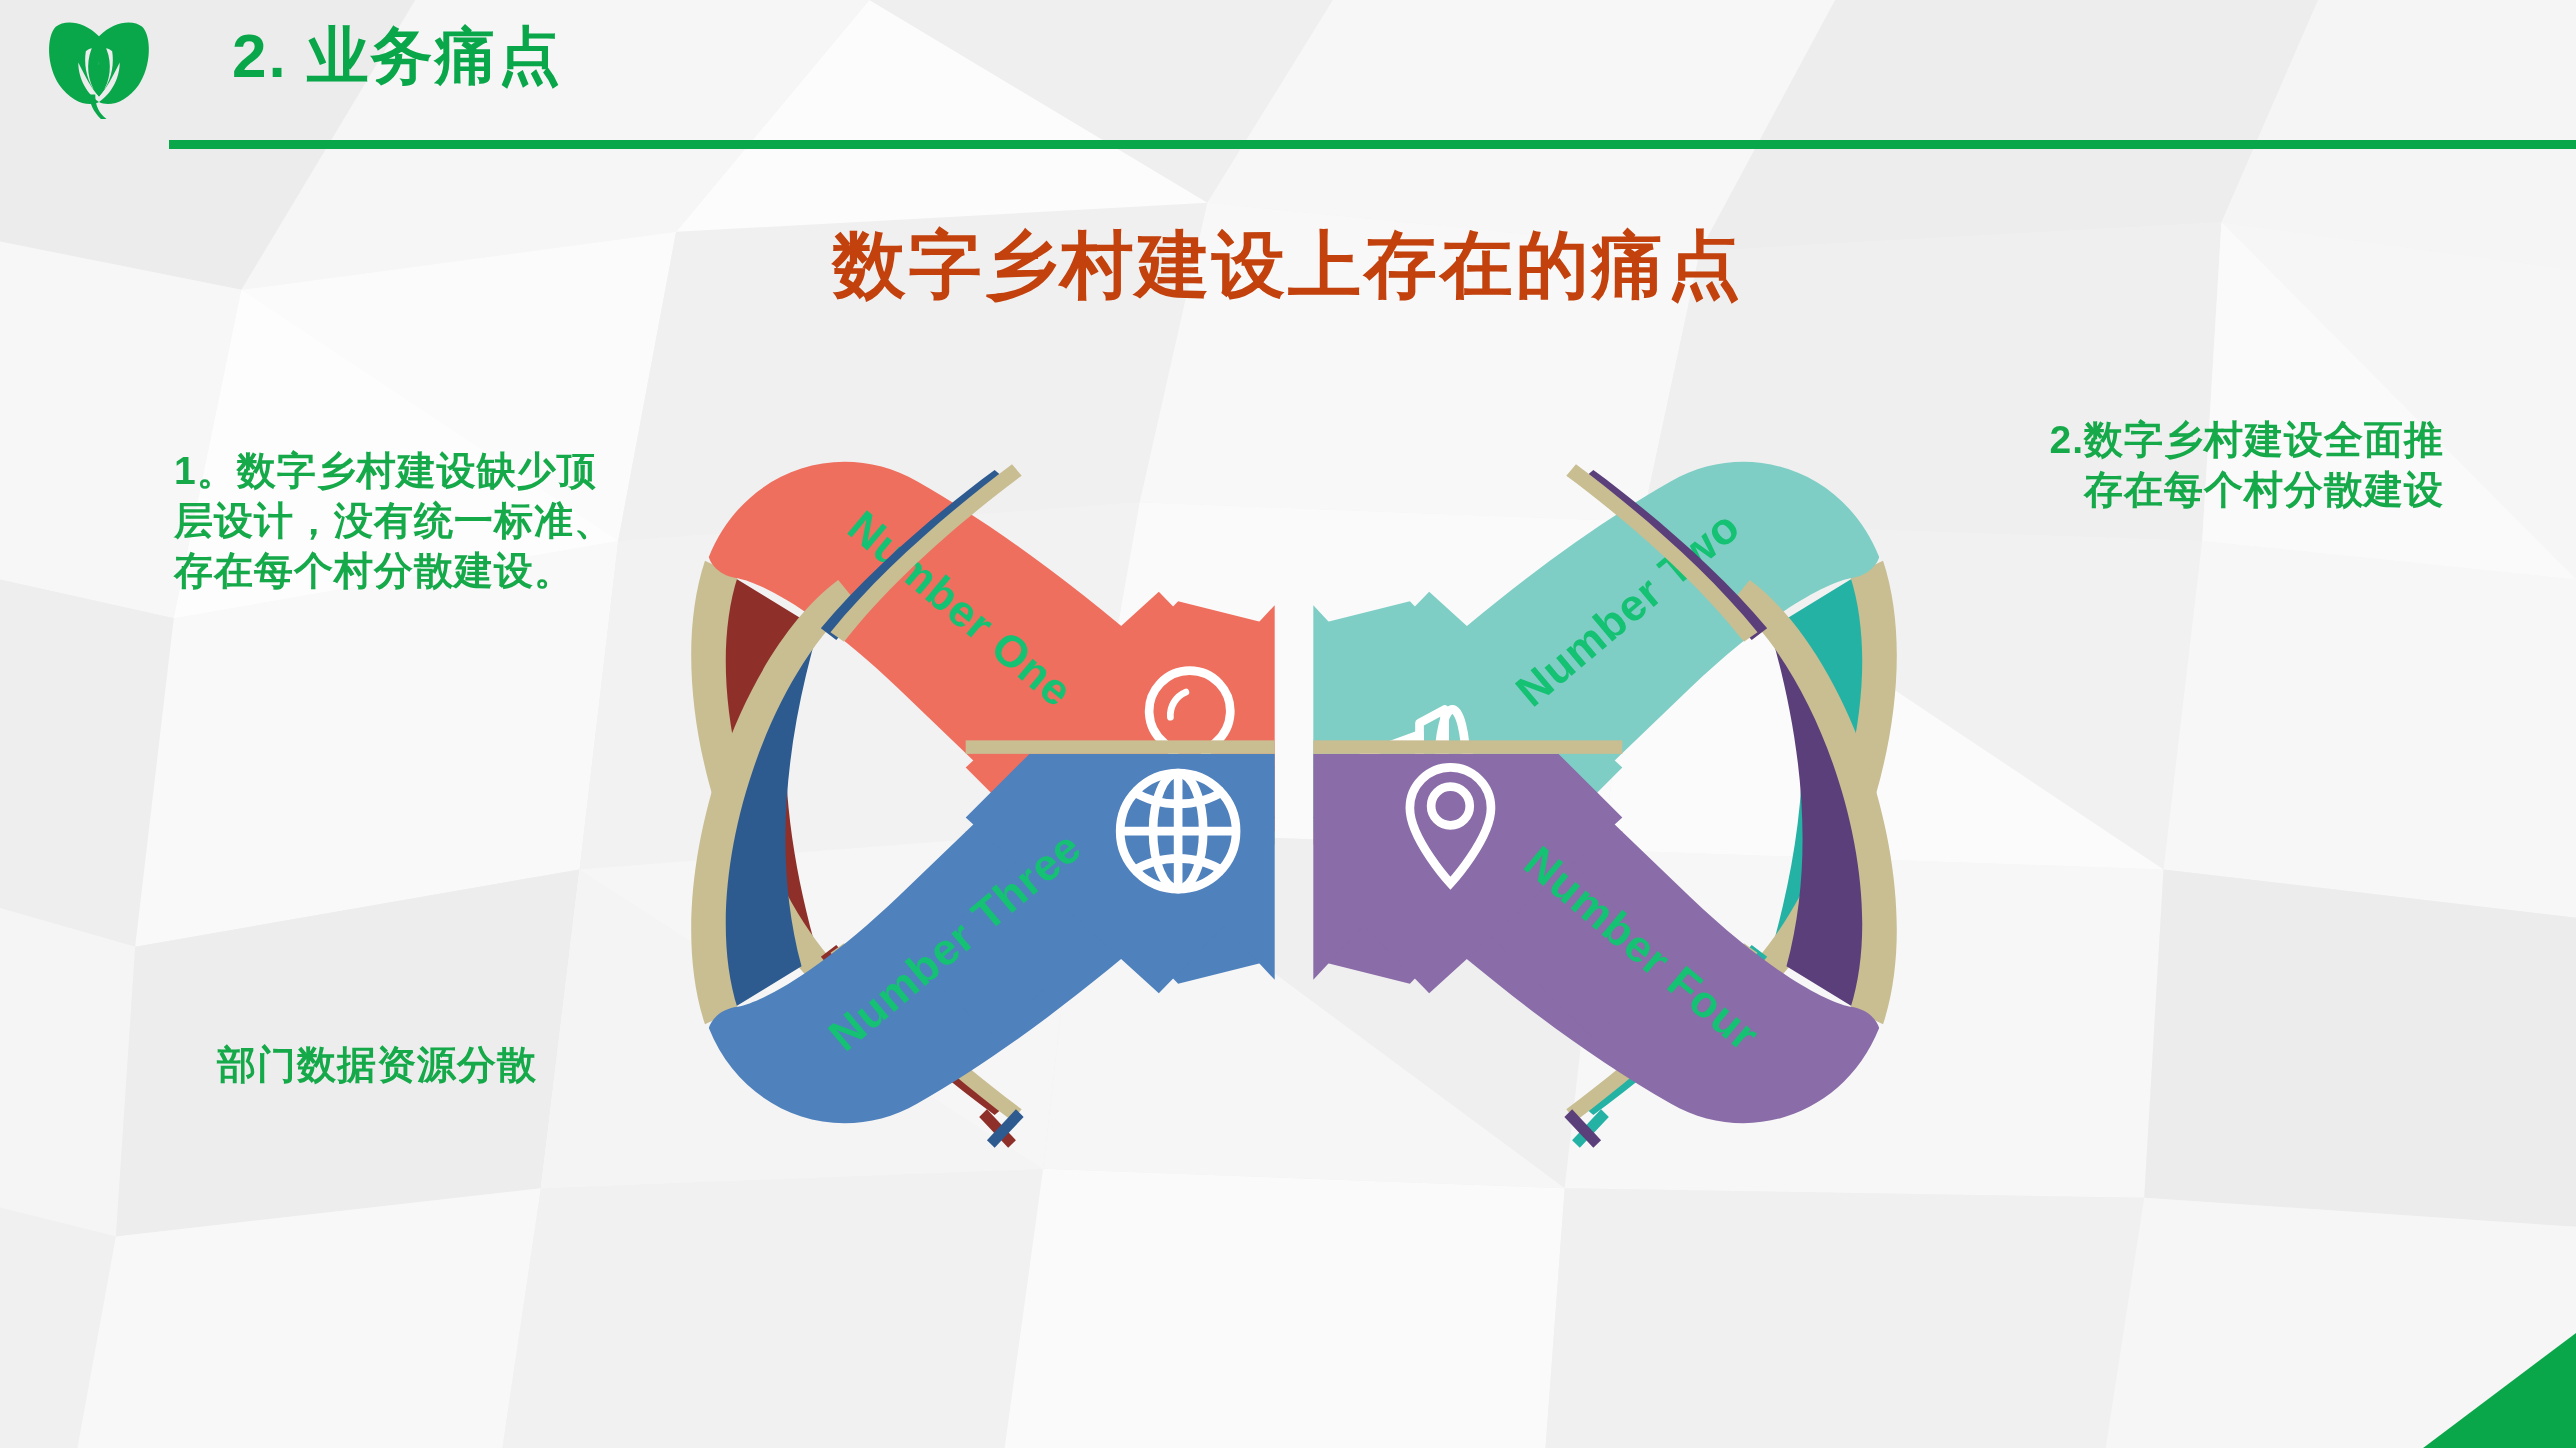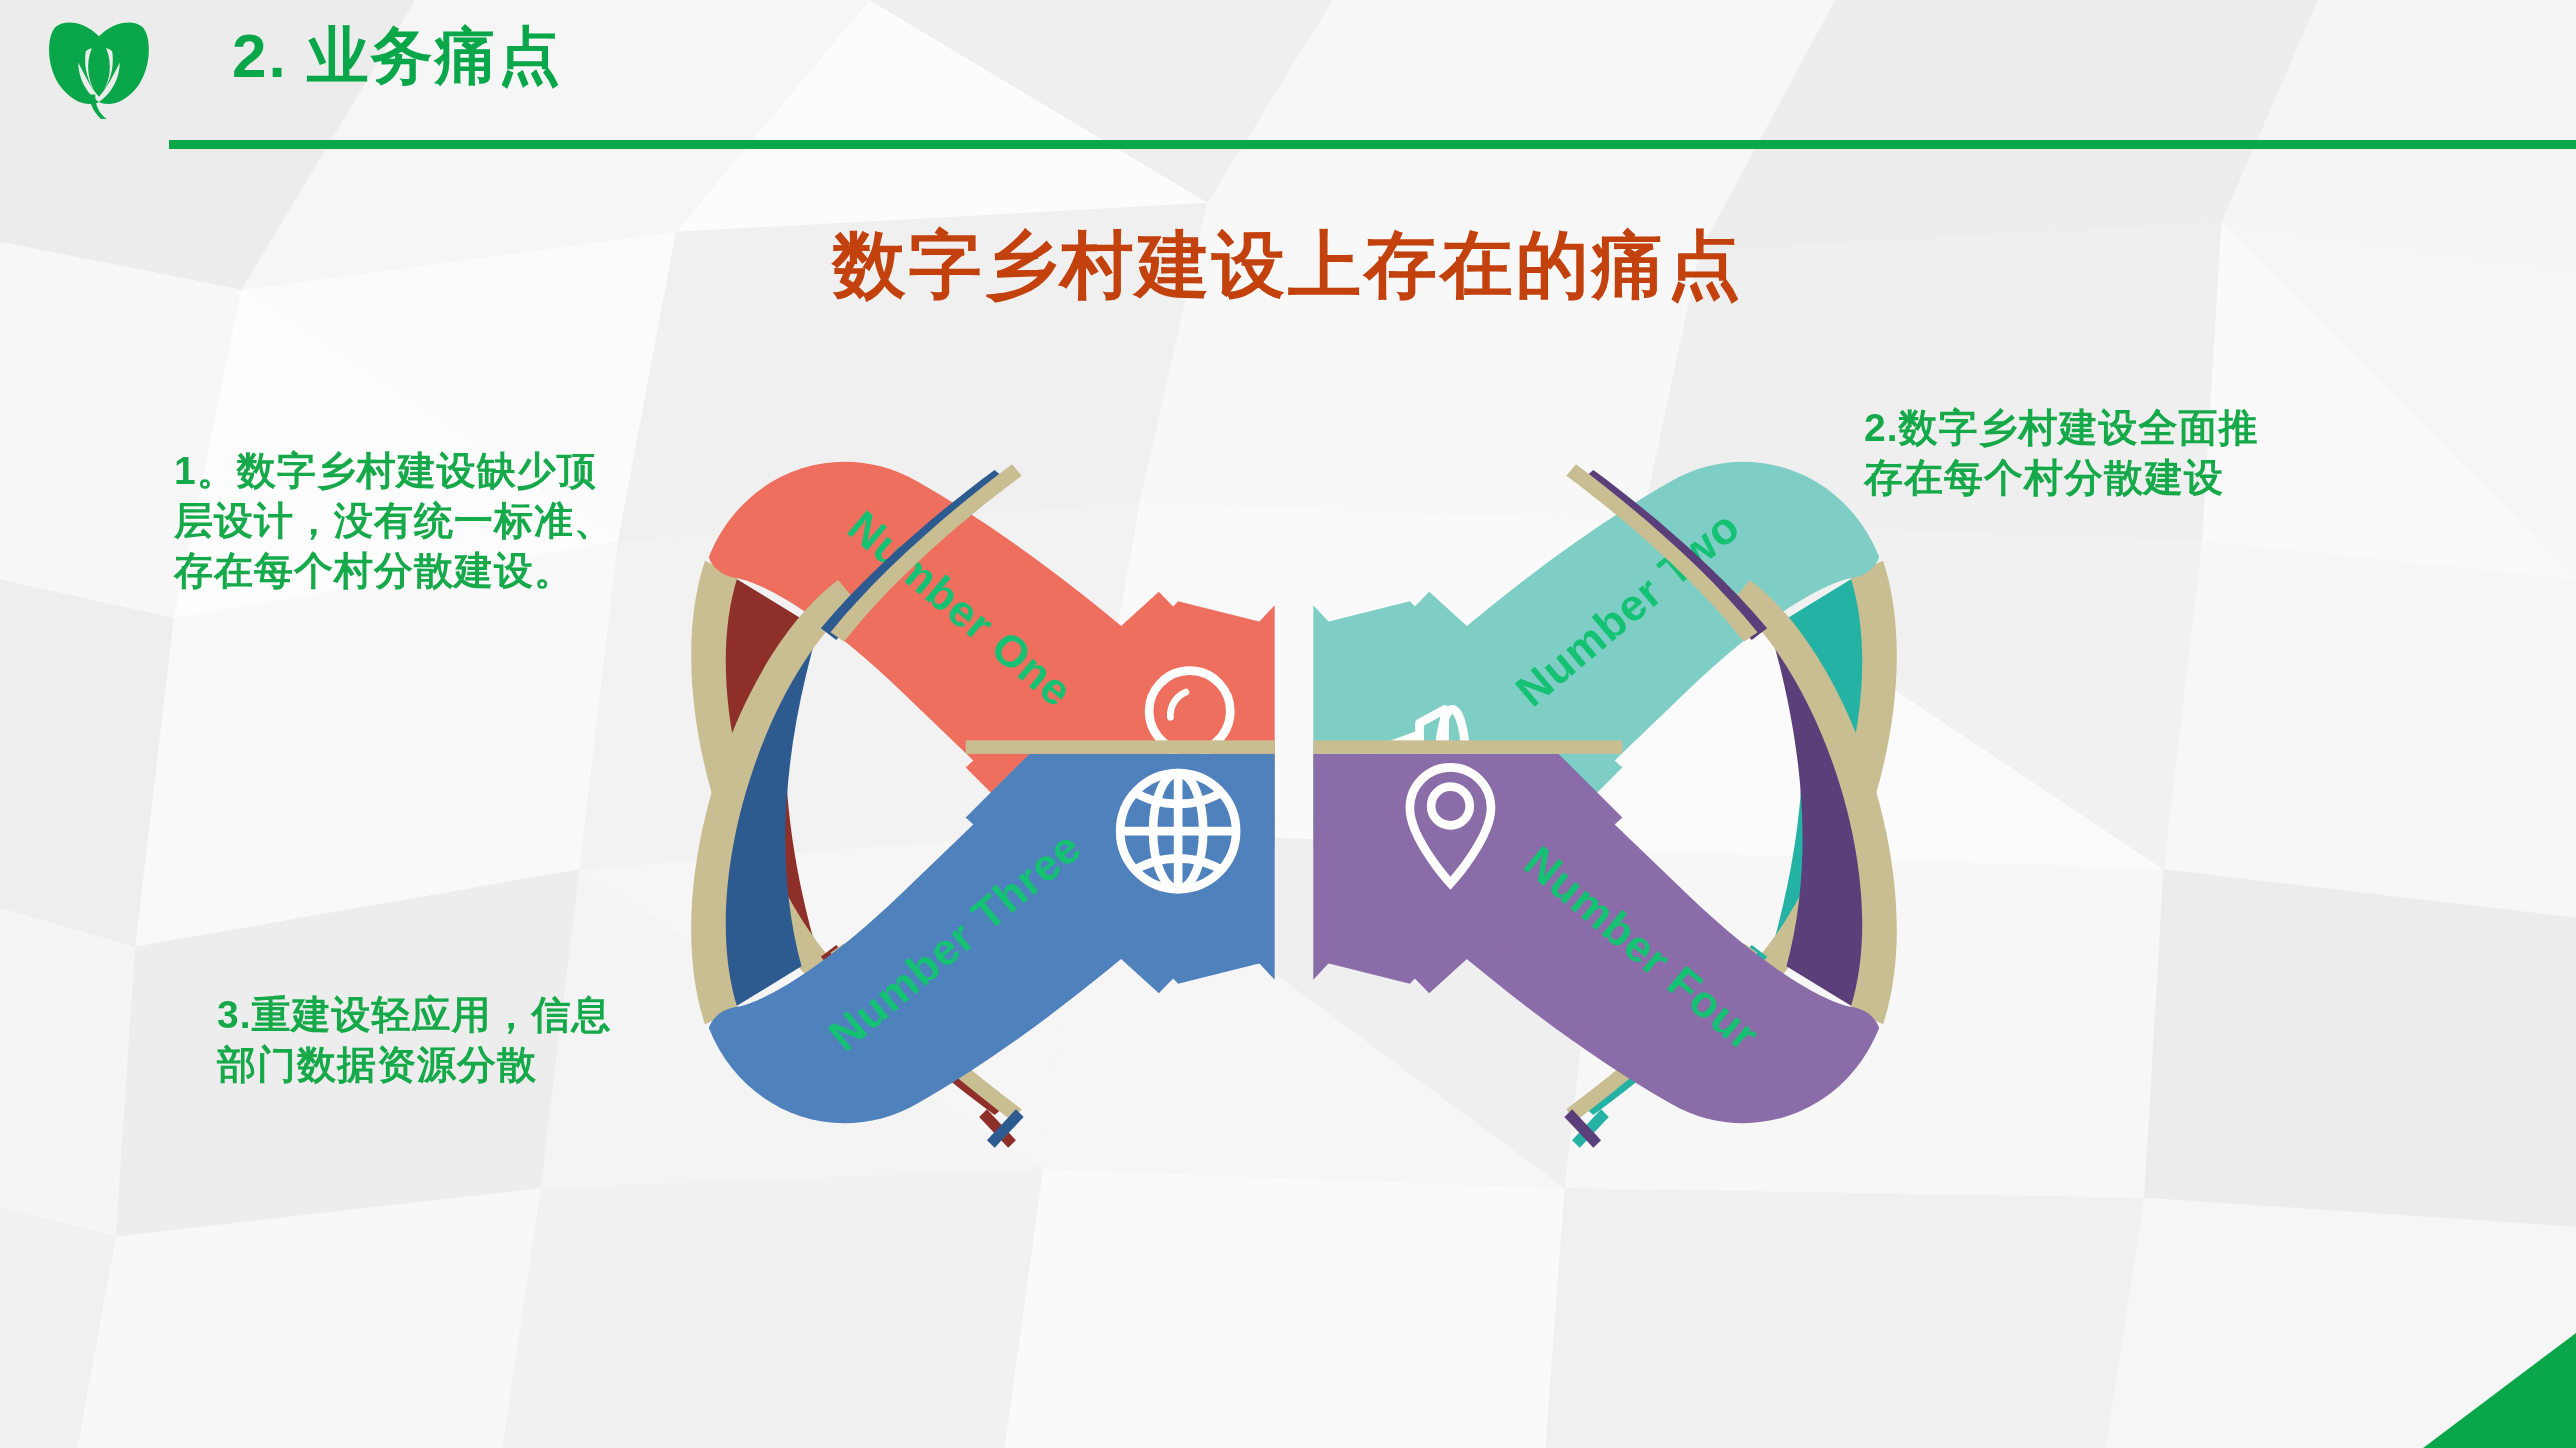--- a/index.html
+++ b/index.html
@@ -34,21 +34,21 @@
   
   #diagram{position:absolute;left:676px;top:377px;width:1236px;height:831px;}
   #diagram svg{width:100%;height:100%;display:block;overflow:visible;}
 
   
   .callout{
     position:absolute;color:#16a94a;font-weight:bold;
     font-size:39px;line-height:1.28;letter-spacing:1px;
   }
   #callout-1{left:174px;top:446px;width:541px;text-align:left;}
-  #callout-2{left:1864px;top:403px;width:580px;text-align:left;}
+  #callout-2{left:1864px;top:415px;width:580px;text-align:right;}
   #callout-3{left:217px;top:990px;width:522px;text-align:left;}
   #callout-4{left:1879px;top:1005px;width:580px;text-align:left;}
 
   .ribbon-label{
     font-family:"Liberation Sans","DejaVu Sans",sans-serif;
     font-weight:bold;font-size:46px;fill:#15c173;
     letter-spacing:1px;
   }
   #corner-accent{position:absolute;right:0;bottom:0;width:241px;height:116px;}
 </style>
@@ -278,21 +278,21 @@
     <span>层设计，没有统一标准、</span><br>
     <span>存在每个村分散建设。</span>
   </div>
 
   <div class="callout" id="callout-2">
     <span>2.数字乡村建设全面推</span><br>
     <span>存在每个村分散建设</span>
   </div>
 
   <div class="callout" id="callout-3">
-    <span>3.重建设轻应用，信息</span><br>
+    <br>
     <span>部门数据资源分散</span>
   </div>
 
 
   <svg id="corner-accent" viewBox="0 0 250 120" preserveAspectRatio="none">
     <polygon points="250,0 250,120 90,120" fill="#0aa74a"></polygon>
   </svg>
 
 </div>
 

